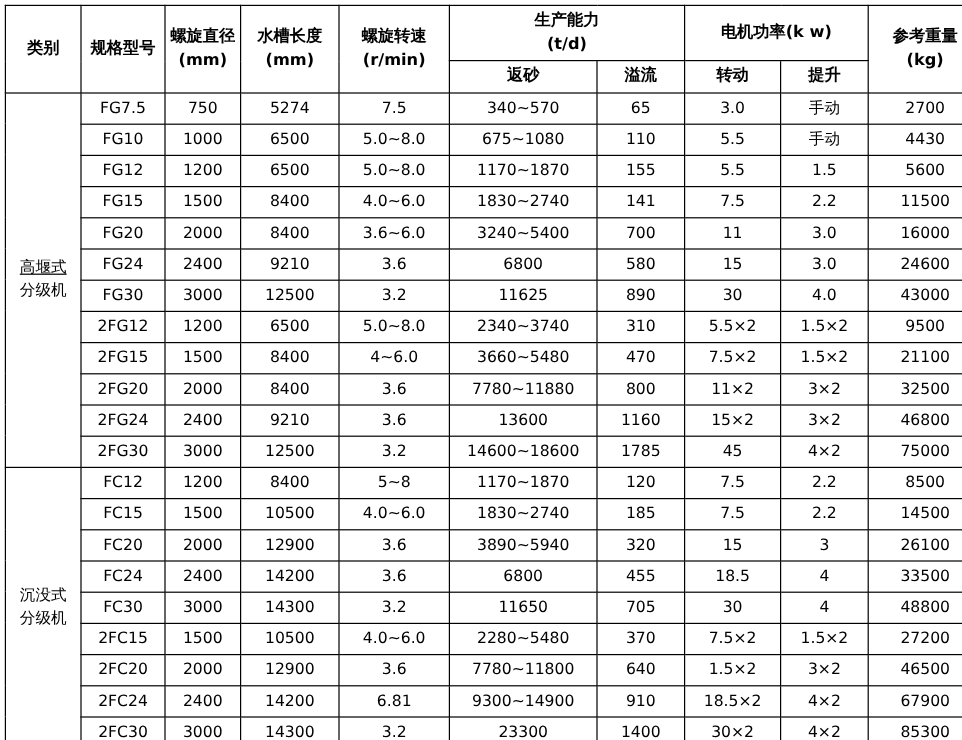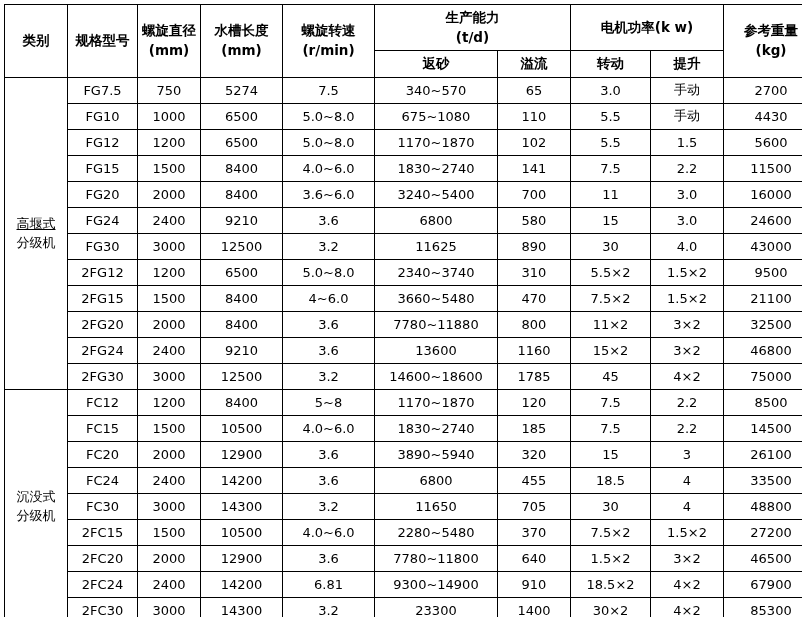--- a/index.html
+++ b/index.html
@@ -136,21 +136,21 @@
         <td>5.5</td>
         <td>手动</td>
         <td>4430</td>
       </tr>
       <tr>
         <td class="model-cell">FG12</td>
         <td>1200</td>
         <td>6500</td>
         <td>5.0~8.0</td>
         <td>1170~1870</td>
-        <td>102</td>
+        <td>155</td>
         <td>5.5</td>
         <td>1.5</td>
         <td>5600</td>
       </tr>
       <tr>
         <td class="model-cell">FG15</td>
         <td>1500</td>
         <td>8400</td>
         <td>4.0~6.0</td>
         <td>1830~2740</td>

